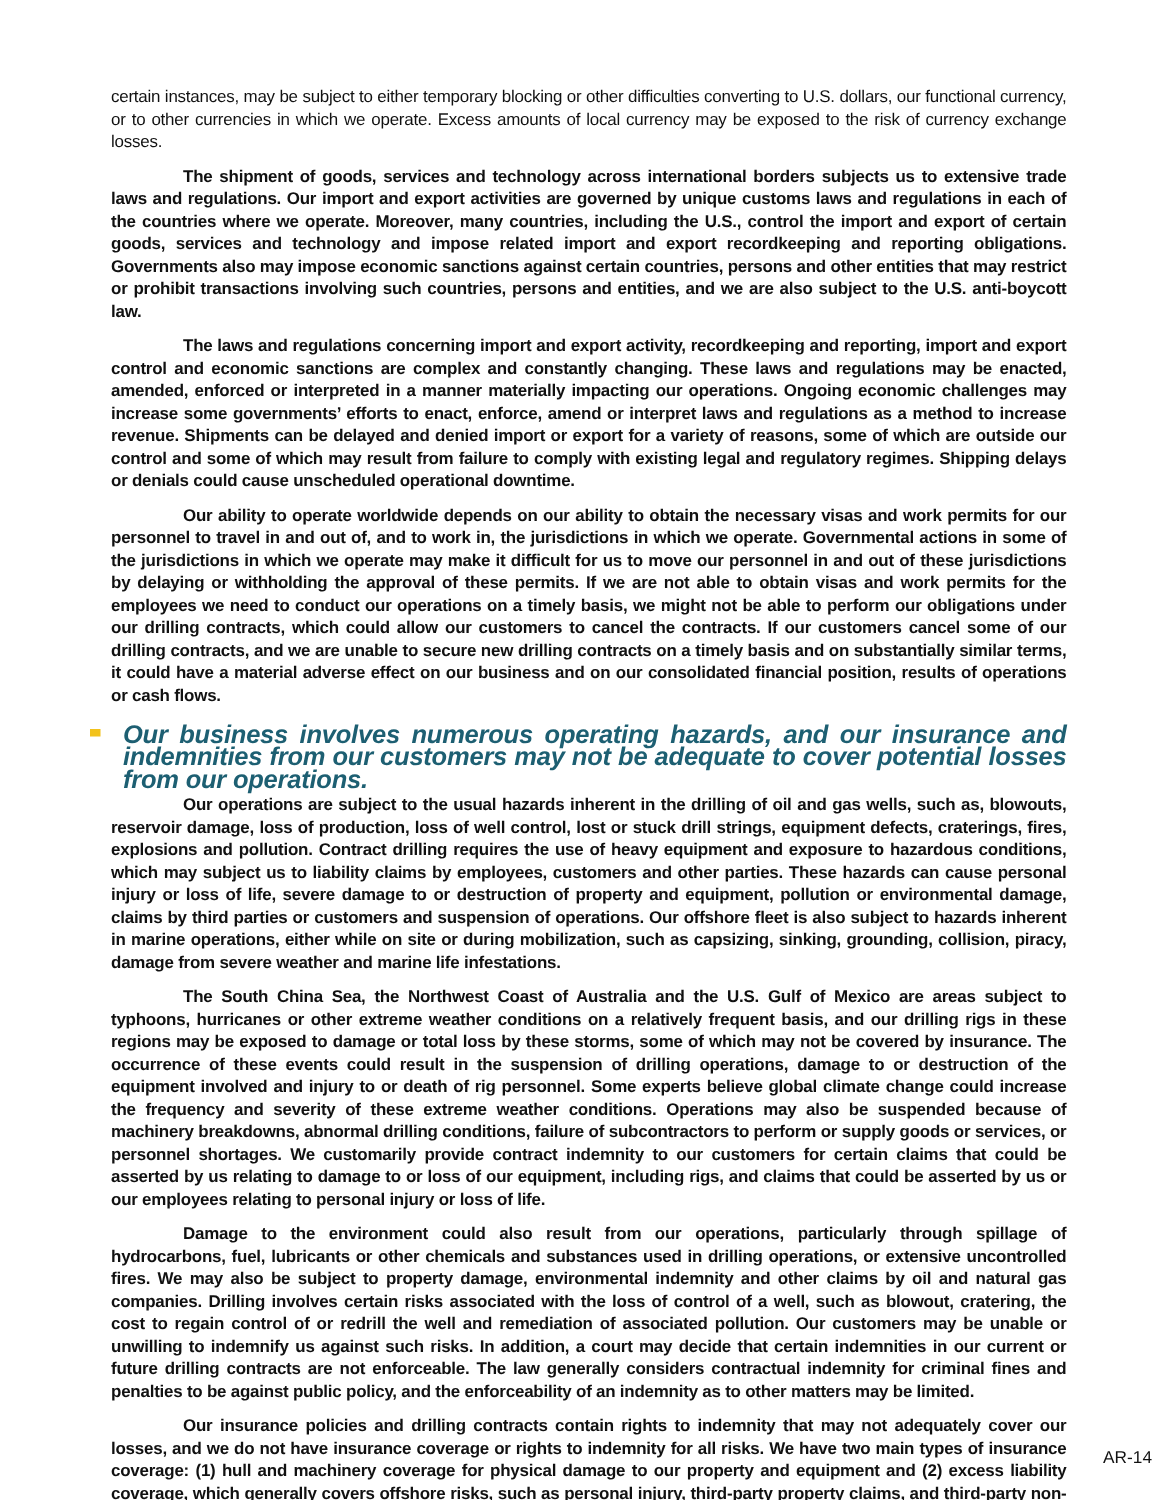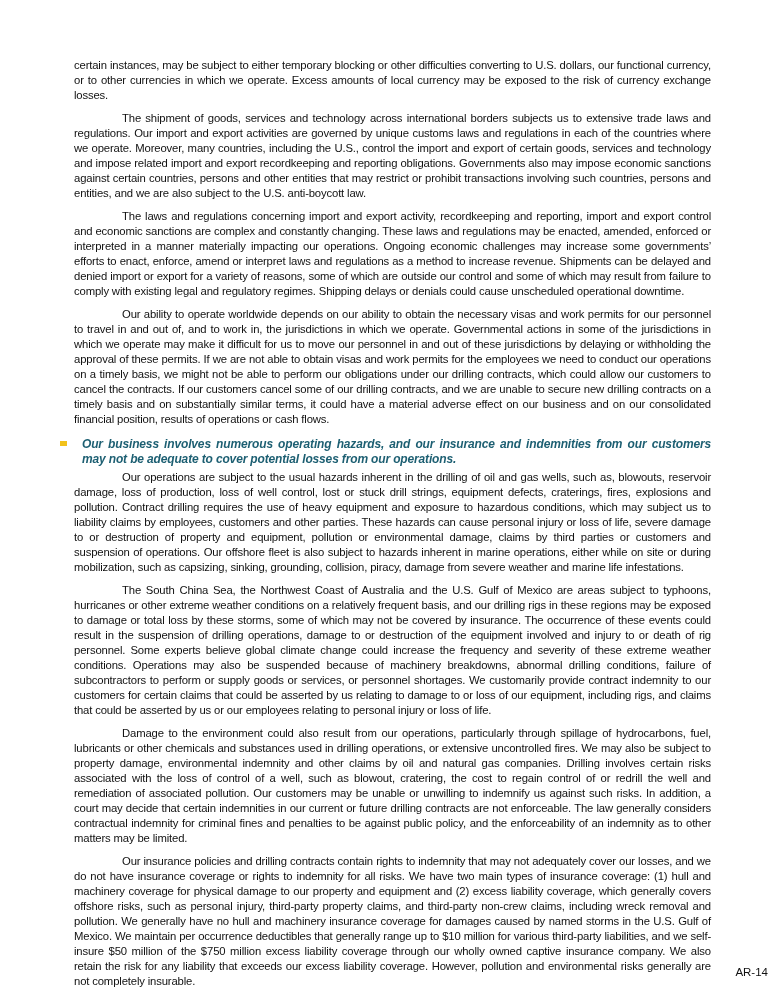--- a/index.html
+++ b/index.html
@@ -13,30 +13,30 @@
       font-size: 11.3px;
       line-height: 15px;
       color: #111111;
       letter-spacing: -0.15px;
     }
     p.para {
       margin: 0 0 8px 16px;
       text-align: justify;
       text-indent: 0;
     }
-    p.para.indent { text-indent: 48px; }
+    p.para.indent { text-indent: 48px; font-weight: bold; }
     .risk-heading {
       position: relative;
       margin: 10px 0 3px 0;
       padding-left: 24px;
       font-weight: bold;
       font-style: italic;
       color: #1d5f72;
       text-align: justify;
-      font-size: 12px;
+      font-size: 17px;
     }
     .bullet {
       position: absolute;
       left: 2px;
       top: 4px;
       width: 7px;
       height: 5px;
       background: #f2c21b;
     }
     .footer {

